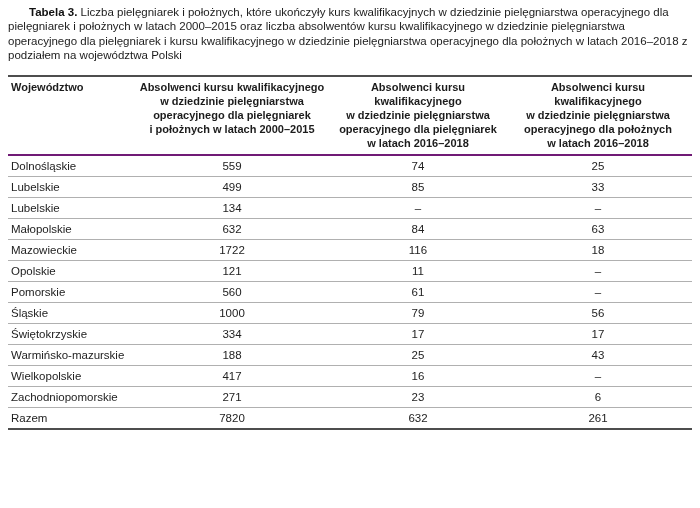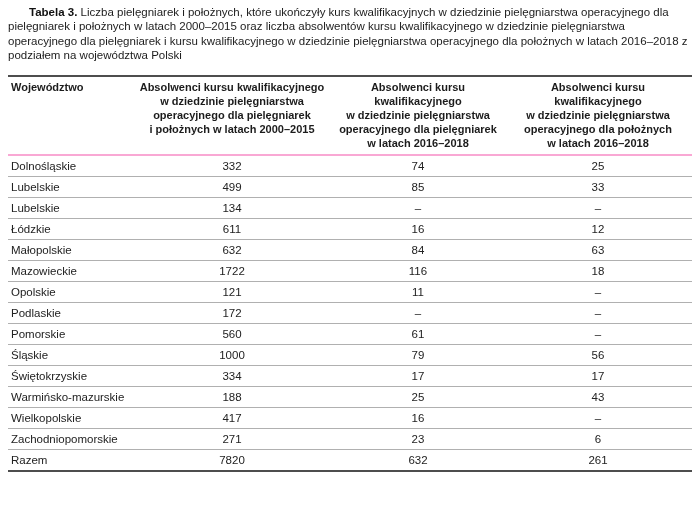--- a/index.html
+++ b/index.html
@@ -33,21 +33,21 @@
     width: 684px;
     border-collapse: collapse;
     table-layout: fixed;
   }
   table.data-table col.c1 { width: 124px; }
   table.data-table col.c2 { width: 200px; }
   table.data-table col.c3 { width: 172px; }
   table.data-table col.c4 { width: 188px; }
   thead th {
     border-top: 2px solid #4d4d4d;
-    border-bottom: 2px solid #f9a8d4;
+    border-bottom: 2px solid #701a75;
     font-size: 11px;
     line-height: 14px;
     font-weight: bold;
     text-align: center;
     vertical-align: top;
     padding: 3px 2px 4px 2px;
     white-space: pre-line;
     color: #1c1c1c;
   }
   thead th.col-region {
@@ -98,64 +98,52 @@
 w latach 2016–2018</th>
         <th>Absolwenci kursu kwalifikacyjnego
 w dziedzinie pielęgniarstwa
 operacyjnego dla położnych
 w latach 2016–2018</th>
       </tr>
     </thead>
     <tbody>
         <tr>
           <td>Dolnośląskie</td>
-          <td>332</td>
+          <td>559</td>
           <td>74</td>
           <td>25</td>
         </tr>
         <tr>
           <td>Lubelskie</td>
           <td>499</td>
           <td>85</td>
           <td>33</td>
         </tr>
         <tr>
           <td>Lubelskie</td>
           <td>134</td>
           <td>–</td>
           <td>–</td>
-        </tr>
-        <tr>
-          <td>Łódzkie</td>
-          <td>611</td>
-          <td>16</td>
-          <td>12</td>
         </tr>
         <tr>
           <td>Małopolskie</td>
           <td>632</td>
           <td>84</td>
           <td>63</td>
         </tr>
         <tr>
           <td>Mazowieckie</td>
           <td>1722</td>
           <td>116</td>
           <td>18</td>
         </tr>
         <tr>
           <td>Opolskie</td>
           <td>121</td>
           <td>11</td>
-          <td>–</td>
-        </tr>
-        <tr>
-          <td>Podlaskie</td>
-          <td>172</td>
-          <td>–</td>
           <td>–</td>
         </tr>
         <tr>
           <td>Pomorskie</td>
           <td>560</td>
           <td>61</td>
           <td>–</td>
         </tr>
         <tr>
           <td>Śląskie</td>

